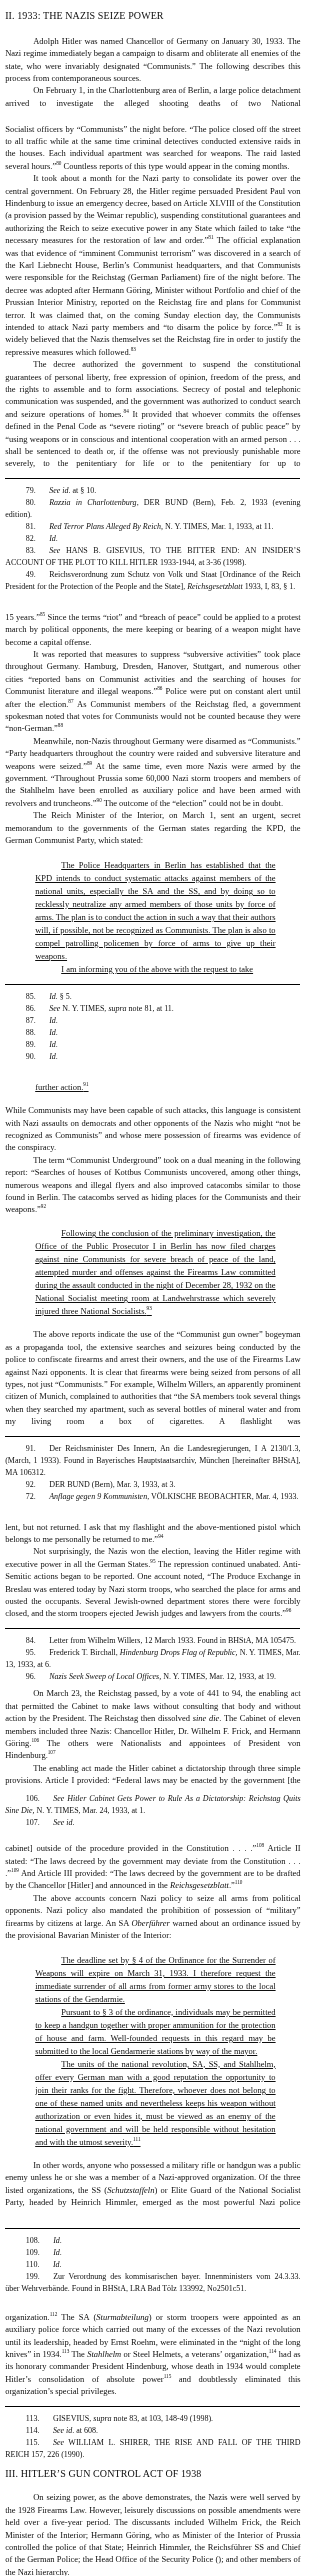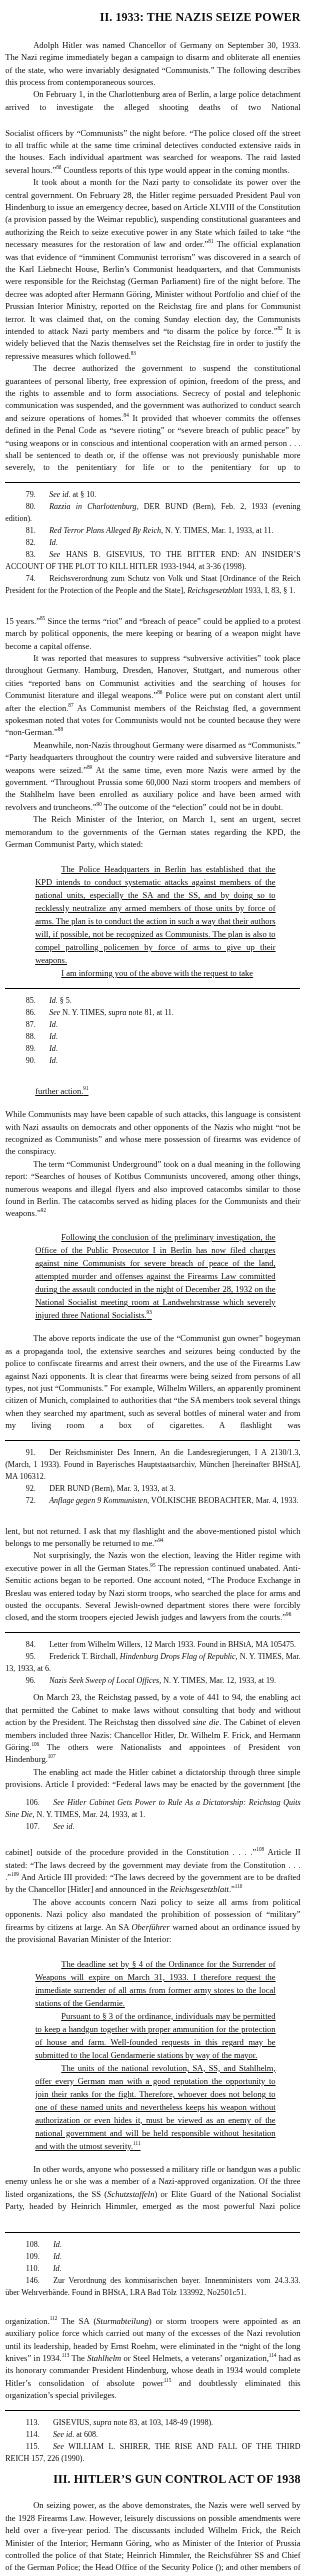--- a/index.html
+++ b/index.html
@@ -8,23 +8,23 @@
   .page{
     width:314px;
     min-height:3942px;
     box-sizing:border-box;
     background:#ffffff;
     color:#0e0e0e;
     font-family:"Liberation Serif","DejaVu Serif",serif;
     padding:10.3px 13.4px 20.6px 5.2px;
   }
   .heading{
-    text-align:right;
-    font-weight:bold;
-    font-size:12px;
+    text-align:left;
+    font-weight:normal;
+    font-size:10px;
     letter-spacing:0.1px;
     margin:0 0 13.4px 0;
   }
   .heading.later{margin-top:7px;margin-bottom:12.4px;}
   .para{
     font-size:8.5px;
     line-height:12.4px;
     text-align:justify;
     margin:0;
     text-indent:28px;
@@ -54,34 +54,34 @@
   }
   .fn-num{padding-right:13.4px;margin-top:8px;}
   sup{font-size:5.2px;line-height:0;vertical-align:super;}
   i{font-style:italic;}
 </style>
 </head>
 <body>
 
 <div class="page">
     <div class="heading">II. 1933: THE NAZIS SEIZE POWER</div>
-    <p class="para">Adolph Hitler was named Chancellor of Germany on September 30, 1933.  The Nazi regime immediately began a campaign to disarm and obliterate all enemies of the state, who were invariably designated “Communists.”  The following describes this process from contemporaneous sources.</p>
+    <p class="para">Adolph Hitler was named Chancellor of Germany on January 30, 1933.  The Nazi regime immediately began a campaign to disarm and obliterate all enemies of the state, who were invariably designated “Communists.”  The following describes this process from contemporaneous sources.</p>
     <p class="para runon">On February 1, in the  Charlottenburg area of Berlin, a large police detachment arrived to investigate the alleged shooting deaths of two National</p>
     <div class="gap" style="height: 13.4px;"></div>
     <p class="para noindent">Socialist officers by “Communists” the night before.  “The police closed off the street to all traffic while at the same time criminal detectives conducted extensive raids in the houses. Each individual apartment was searched for weapons. The raid lasted several hours.”<sup>80</sup>  Countless reports of this type would appear in the coming months.</p>
     <p class="para">It took about a month for the Nazi party to consolidate its power over the central government.  On February 28, the Hitler regime persuaded President Paul von Hindenburg to issue an emergency decree, based on Article XLVIII of the Constitution (a provision passed by the Weimar republic), suspending constitutional guarantees and authorizing the Reich to seize executive power in any State which failed to take “the necessary measures for the restoration of law and order.”<sup>81</sup>  The official explanation was that evidence of  “imminent Communist terrorism” was discovered in a search of the Karl Liebnecht House, Berlin’s Communist headquarters, and that Communists were responsible for the Reichstag (German Parliament) fire of the night before.  The decree was adopted after Hermann Göring, Minister without Portfolio and chief of the Prussian Interior Ministry, reported on the Reichstag fire and plans for Communist terror.  It was claimed that, on the coming Sunday election day, the Communists intended to attack Nazi party members and “to disarm the police by force.”<sup>82</sup> It is widely believed that the Nazis themselves set the Reichstag fire in order to justify the repressive measures which followed.<sup>83</sup></p>
     <p class="para runon">The decree authorized the government to suspend the constitutional guarantees of  personal liberty, free expression of opinion, freedom of the press, and the rights to assemble and to form associations.  Secrecy of postal and telephonic communication was suspended, and the government was authorized to conduct search and seizure operations of homes.<sup>84</sup>  It provided that whoever commits the offenses defined in the Penal Code as “severe rioting” or “severe breach of public peace” by “using weapons or in conscious and intentional cooperation with an armed person . . . shall be sentenced to death or, if the offense was not previously punishable more severely, to the penitentiary for life or to the penitentiary for up to</p>
     <div class="rule"></div>
     <div class="footnotes">
       <p class="fn"><span class="fn-num">79.</span><span class="fn-text"><i>See id</i>.  at § 10.</span></p>
       <p class="fn"><span class="fn-num">80.</span><span class="fn-text"><i>Razzia in Charlottenburg</i>, DER BUND (Bern), Feb. 2, 1933 (evening edition).</span></p>
       <p class="fn"><span class="fn-num">81.</span><span class="fn-text"><i>Red Terror Plans Alleged By Reich,</i> N. Y. TIMES, Mar. 1, 1933, at 11.</span></p>
       <p class="fn"><span class="fn-num">82.</span><span class="fn-text"><i>Id</i>.</span></p>
       <p class="fn"><span class="fn-num">83.</span><span class="fn-text"><i>See</i> HANS B. GISEVIUS, TO THE BITTER END: AN INSIDER’S ACCOUNT OF THE PLOT TO KILL HITLER 1933-1944, at 3-36 (1998).</span></p>
-      <p class="fn"><span class="fn-num">74.</span><span class="fn-text">Reichsverordnung zum Schutz von Volk und Staat [Ordinance of the Reich President for the Protection of the People and the State], <i>Reichsgesetzblatt</i> 1933, I, 83, § 1.</span></p>
+      <p class="fn"><span class="fn-num">49.</span><span class="fn-text">Reichsverordnung zum Schutz von Volk und Staat [Ordinance of the Reich President for the Protection of the People and the State], <i>Reichsgesetzblatt</i> 1933, I, 83, § 1.</span></p>
     </div>
     <div class="gap" style="height: 17.5px;"></div>
     <p class="para noindent">15 years.”<sup>85</sup>  Since the terms “riot” and “breach of peace” could be applied to a protest march by political opponents, the mere keeping or bearing of a weapon might have become a capital offense.</p>
     <p class="para">It was reported that measures to suppress “subversive activities” took place throughout Germany.  Hamburg, Dresden, Hanover, Stuttgart, and numerous other cities “reported bans on Communist activities and the searching of houses for Communist literature and illegal weapons.”<sup>86</sup>  Police were put on constant alert until after the election.<sup>87</sup>  As Communist members of the Reichstag fled, a government spokesman noted that votes for Communists would not be counted because they were “non-German.”<sup>88</sup></p>
     <p class="para">Meanwhile, non-Nazis throughout Germany were disarmed as “Communists.”  “Party headquarters throughout the country were raided and subversive literature and weapons were seized.”<sup>89</sup> At the same time, even more Nazis were armed by the government.  “Throughout Prussia some 60,000 Nazi storm troopers and members of the Stahlhelm have been enrolled as auxiliary police and have been armed with revolvers and truncheons.”<sup>90</sup>  The outcome of the “election” could not be in doubt.</p>
     <p class="para">The Reich Minister of the Interior, on March 1, sent an urgent, secret memorandum to the governments of the German states regarding the KPD, the German Communist Party, which stated:</p>
     <div class="gap" style="height: 10.3px;"></div>
     <div class="quote">
       <p class="qpara">The Police Headquarters in Berlin has established that the KPD intends to conduct systematic attacks against members of the national units, especially the SA and the SS, and by doing so to recklessly neutralize any armed members of those units by force of arms. The plan is to conduct the action in such a way that their authors will, if possible, not be recognized as Communists. The plan is also to compel patrolling policemen by force of arms to give up their weapons.</p>
       <p class="qpara">I am informing you of the above with the request to take</p>
@@ -141,21 +141,21 @@
       <p class="qpara">The units of the national revolution, SA, SS, and Stahlhelm, offer every German man with a good reputation the opportunity to join their ranks for the fight.  Therefore, whoever does not belong to one of these named units and nevertheless keeps his weapon without authorization or even hides it, must be viewed as an enemy of the national government and will be held responsible without hesitation and with the utmost severity.<sup>111</sup></p>
     </div>
     <div class="gap" style="height: 8.2px;"></div>
     <p class="para runon">In other words, anyone who possessed a military rifle or handgun was a public enemy unless he or she was a member of a Nazi-approved organization.  Of the three listed organizations, the SS (<i>Schutzstaffeln</i>) or Elite Guard of the National Socialist Party, headed by Heinrich Himmler, emerged as the most powerful Nazi police</p>
     <div class="gap" style="height: 11.3px;"></div>
     <div class="rule"></div>
     <div class="footnotes">
       <p class="fn"><span class="fn-num">108.</span><span class="fn-text"><i>Id</i>.</span></p>
       <p class="fn"><span class="fn-num">109.</span><span class="fn-text"><i>Id</i>.</span></p>
       <p class="fn"><span class="fn-num">110.</span><span class="fn-text"><i>Id</i>.</span></p>
-      <p class="fn"><span class="fn-num">146.</span><span class="fn-text">Zur Verordnung des kommisarischen bayer. Innenministers  vom 24.3.33. über Wehrverbände.   Found in BHStA, LRA Bad Tölz 133992, No2501c51.</span></p>
+      <p class="fn"><span class="fn-num">199.</span><span class="fn-text">Zur Verordnung des kommisarischen bayer. Innenministers  vom 24.3.33. über Wehrverbände.   Found in BHStA, LRA Bad Tölz 133992, No2501c51.</span></p>
     </div>
     <div class="gap" style="height: 15.5px;"></div>
     <p class="para noindent">organization.<sup>112</sup>  The SA (<i>Sturmabteilung</i>) or storm troopers were appointed as an auxiliary police force which carried out many of the excesses of the Nazi revolution until its leadership, headed by Ernst Roehm, were eliminated in the “night of the long knives” in 1934.<sup>113</sup>  The <i>Stahlhelm</i> or Steel Helmets, a veterans’ organization,<sup>114</sup> had as its honorary commander President Hindenburg, whose death in 1934 would complete Hitler’s consolidation of absolute power<sup>115</sup> and doubtlessly eliminated this organization’s special privileges.</p>
     <div class="rule"></div>
     <div class="footnotes">
       <p class="fn"><span class="fn-num">113.</span><span class="fn-text">GISEVIUS, <i>supra</i> note 83, at 103, 148-49 (1998).</span></p>
       <p class="fn"><span class="fn-num">114.</span><span class="fn-text"><i>See id</i>. at 608.</span></p>
       <p class="fn"><span class="fn-num">115.</span><span class="fn-text"><i>See</i> WILLIAM L. SHIRER, THE RISE AND FALL OF THE THIRD REICH  157, 226 (1990).</span></p>
     </div>
     <div class="heading later">III. HITLER’S GUN CONTROL ACT OF 1938</div>

